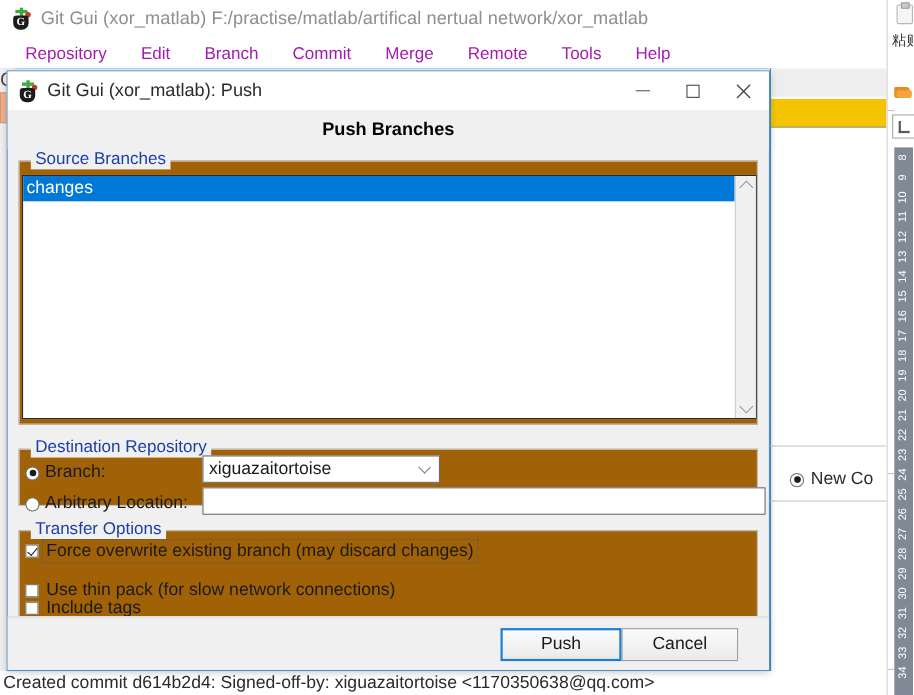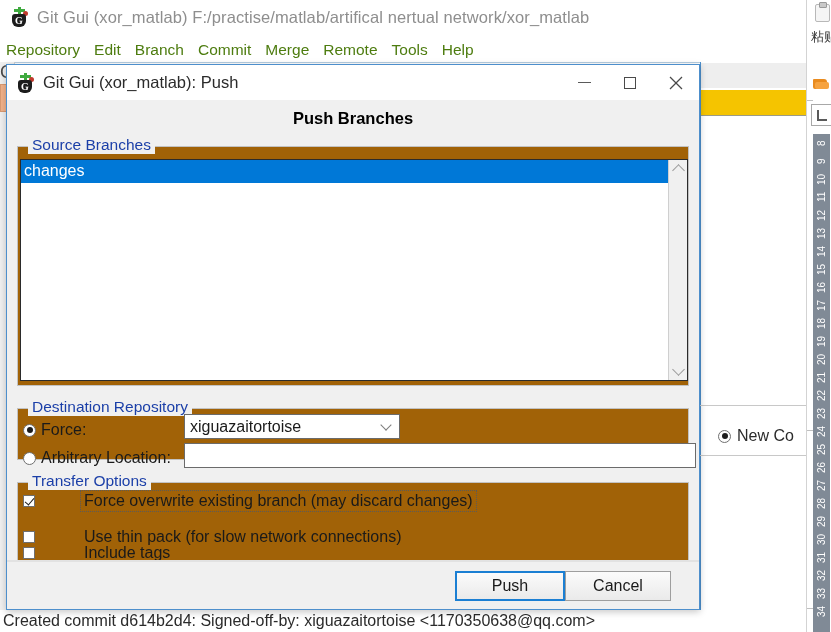--- a/index.html
+++ b/index.html
@@ -98,23 +98,24 @@
     width: 806px;
     height: 24px;
     display: flex;
     align-items: center;
     padding-left: 6px;
     box-sizing: border-box;
     background: #ffffff;
   }
   .bg-menubar .mi {
     font-size: 15.5px;
-    color: #4d7c0f;
+    color: #a21caf;
     margin-right: 14px;
     white-space: nowrap;
+    margin-left: 17px;
   }
 
   .bg-body {
     position: absolute;
     left: 0; top: 62px;
     width: 806px;
     height: 548px;
     background: #ffffff;
     border-top: 1px solid #b5cde0;
   }
@@ -547,21 +548,20 @@
   .xfer-frame {
     margin-top: 22px;
     height: 82px;
   }
   .cb-row {
     position: absolute;
     left: 5px;
     display: flex;
     align-items: center;
     height: 22px;
-    gap: 42px;
   }
   .cb-row.o1 { top: 7px; }
   .cb-row.o2 { top: 43px; }
   .cb-row.o3 { top: 59px; }
   .cbox {
     width: 12px; height: 12px;
     border: 1px solid #6f6f6f;
     background: #ffffff;
     position: relative;
     margin-right: 5px;
@@ -770,21 +770,21 @@
           </span>
         </div>
       </div>
     </div>
 
     <div class="lf dest-frame">
       <span class="lf-title">Destination Repository</span>
 
       <div class="dest-row r1">
         <span class="radio-sm on"></span>
-        <span class="radio-label">Force:</span>
+        <span class="radio-label">Branch:</span>
       </div>
 
       <div class="combo">
         <span class="combo-text">xiguazaitortoise</span>
         <span class="combo-arrow">
           <span class="chev"></span>
         </span>
       </div>
 
       <div class="dest-row r2">

